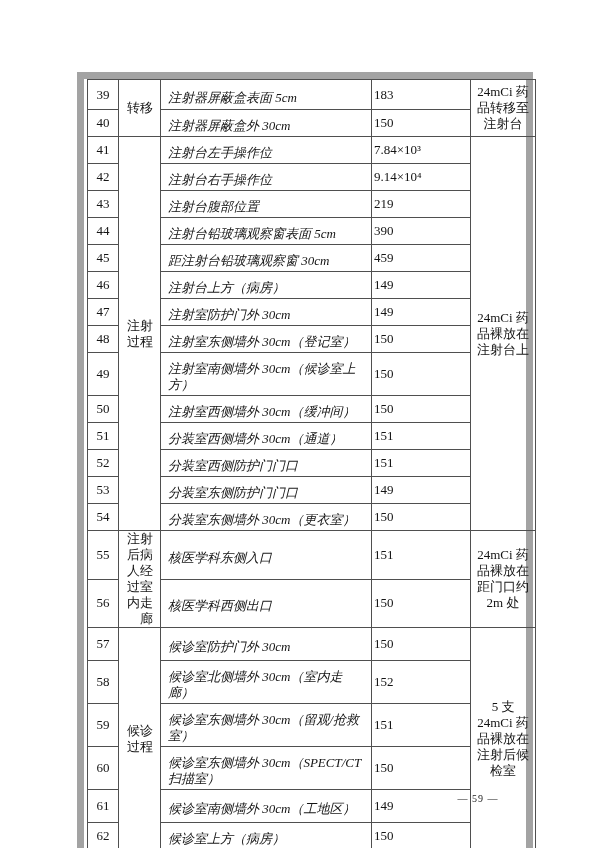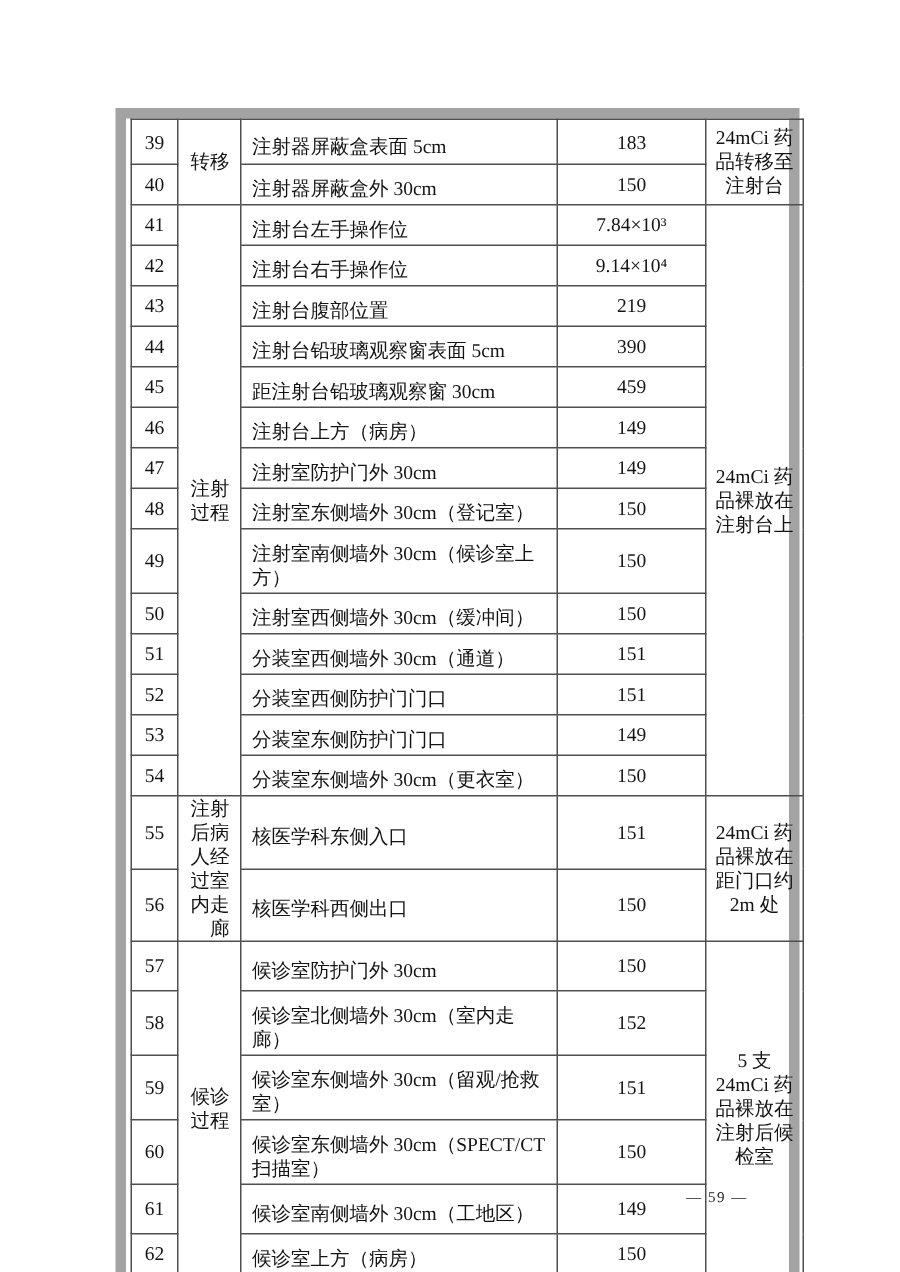--- a/index.html
+++ b/index.html
@@ -24,22 +24,22 @@
   table.meas td{
     border:1px solid #4f4f4f;
     font-size:13px;
     line-height:16px;
     vertical-align:middle;
     overflow:hidden;
     word-break:break-word;
   }
   td.c-no{text-align:center;padding:0 2px;}
   td.c-cat{text-align:right;padding:0 7px;line-height:16px;}
-  td.c-desc{text-align:left;padding:8px 6px 2px 7px;}
-  td.c-val{text-align:center;padding:0 2px;}
+  td.c-desc{text-align:left;padding:8px 6px 2px 7px;font-style:italic;}
+  td.c-val{padding:0 2px;}
   td.c-note{text-align:center;padding:4px 3px;line-height:17px;}
   tr.h30{height:30px}
   tr.h21{height:21px}
   tr.h26{height:26px}
   tr.h48{height:48px}
   tr.h25{height:33px}
   tr.h32{height:32px}
   tr.h34{height:34px}
   .page-number{
     position:absolute;

